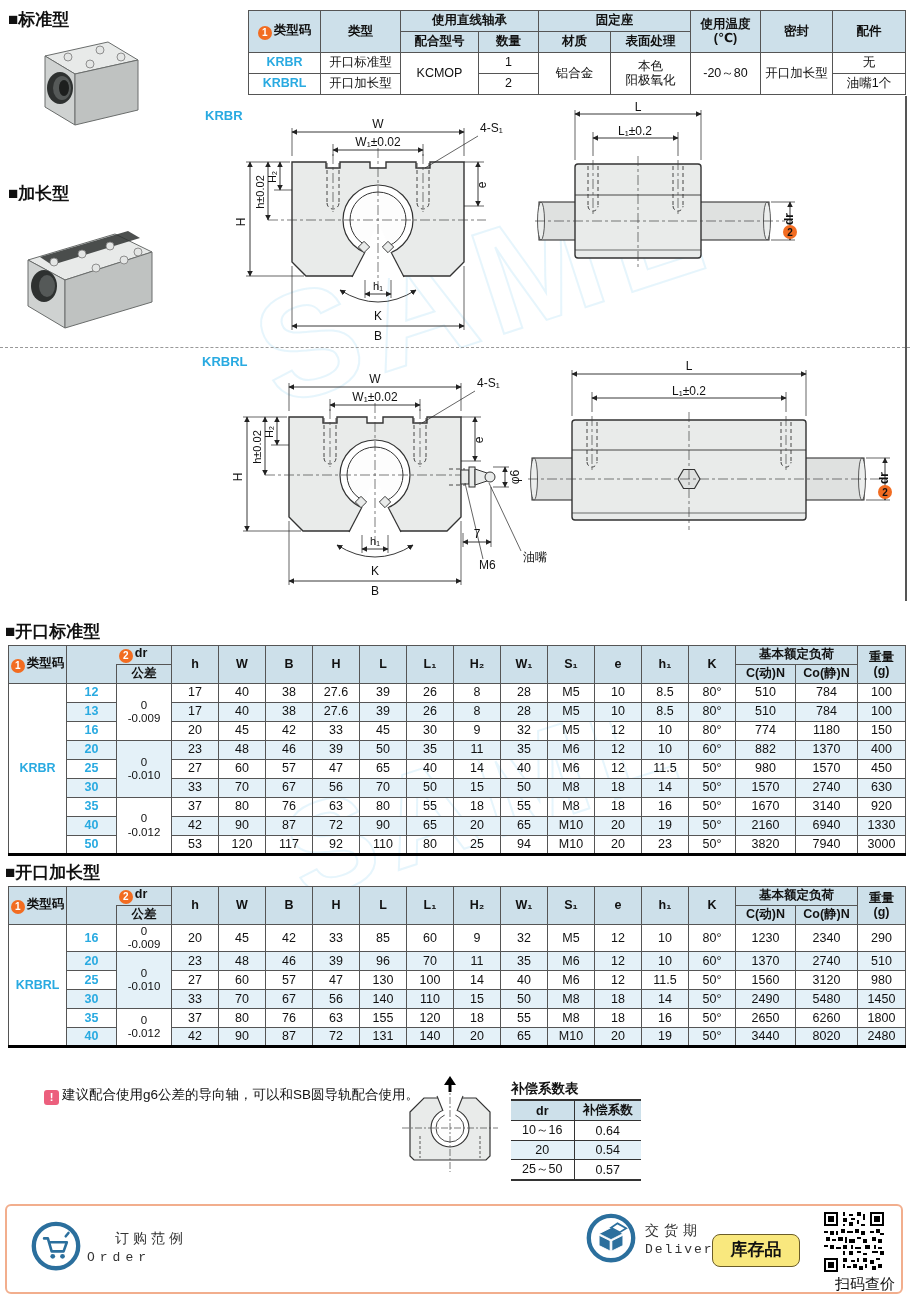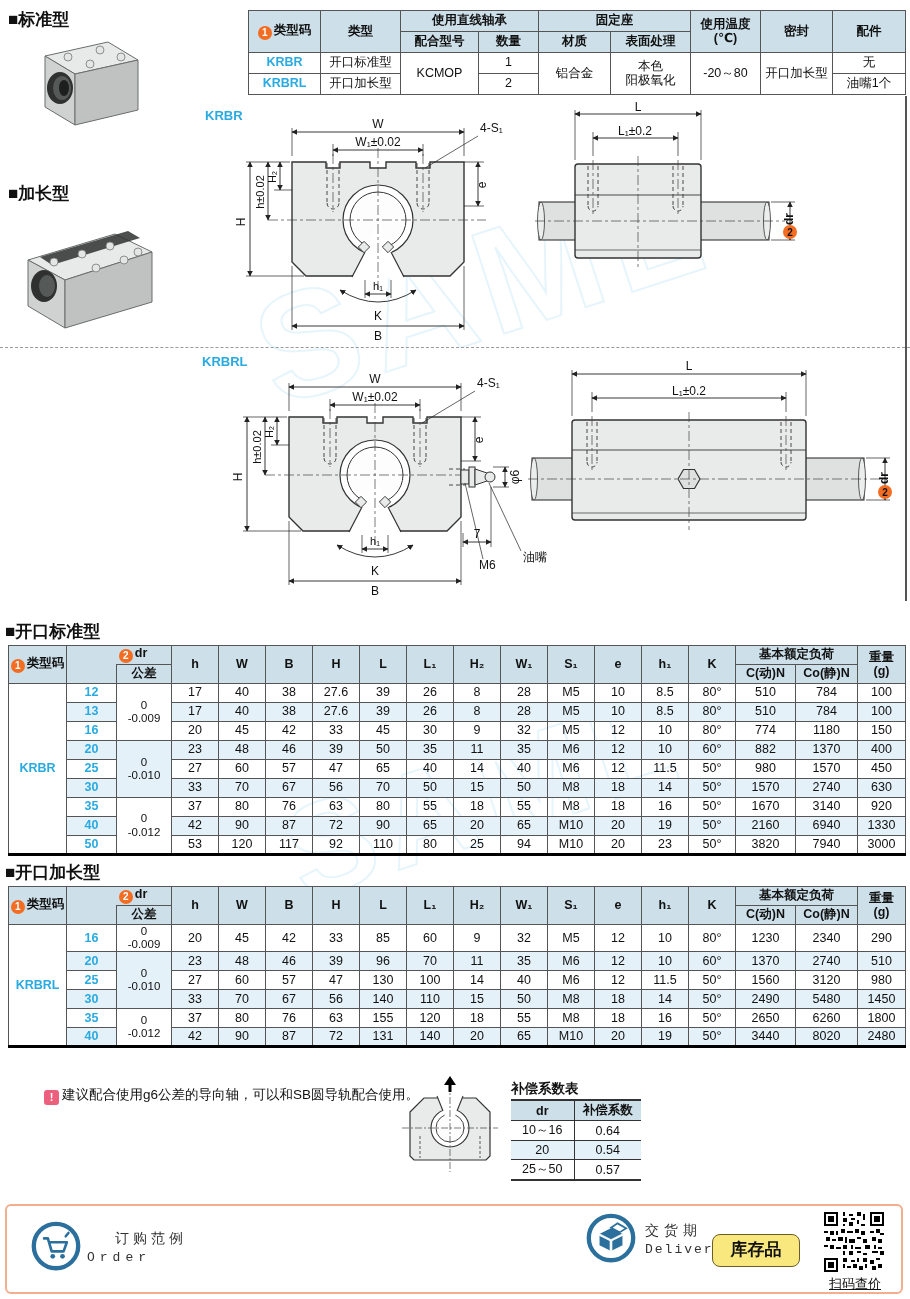--- a/index.html
+++ b/index.html
@@ -54,21 +54,21 @@
   .order-box { position:absolute; left:5px; top:1204px; width:898px; height:90px; border:2.5px solid #f2ae8d; border-radius:6px; }
   .ob-abs { position:absolute; }
   .ob-title-cn { font-size:14px; letter-spacing:4px; color:#333; }
   .ob-title-en { font-size:13px; letter-spacing:5px; color:#333; font-family:"Liberation Mono","DejaVu Sans Mono",monospace; }
   table.ordert { border-collapse:collapse; border:2px solid #333; font-size:12.5px; table-layout:fixed; width:140px; }
   .ordert th, .ordert td { border:1px solid #333; text-align:center; height:18px; padding:0 2px; }
   .ordert th { font-weight:bold; background:#fff; }
   .ordert td { color:#29aae1; font-weight:bold; }
   .stock-badge { position:absolute; left:705px; top:28px; width:88px; height:33px; background:#f9e87e; border:1.5px solid #6b5d28;
                  border-radius:8px; font-size:17px; font-weight:bold; text-align:center; line-height:30px; }
-  .qr-caption { position:absolute; left:808px; top:69px; width:80px; text-align:center; font-size:13px;text-decoration:underline; }
+  .qr-caption { position:absolute; left:808px; top:69px; width:80px; text-align:right; font-size:15px; }
 
   .dash-sep { position:absolute; left:0; top:347px; width:910px; border-top:1.5px dashed #999; }
   .v-rule { position:absolute; left:905px; top:96px; width:2px; height:505px; background:#555; }
 
   svg { position:absolute; overflow:visible; }
   svg text { fill:#111; font-size:12px; font-family:"Liberation Sans","DejaVu Sans",sans-serif; }
   .dt { font-size:12px; }
   .dts { font-size:11px; }
 </style>
 </head>

